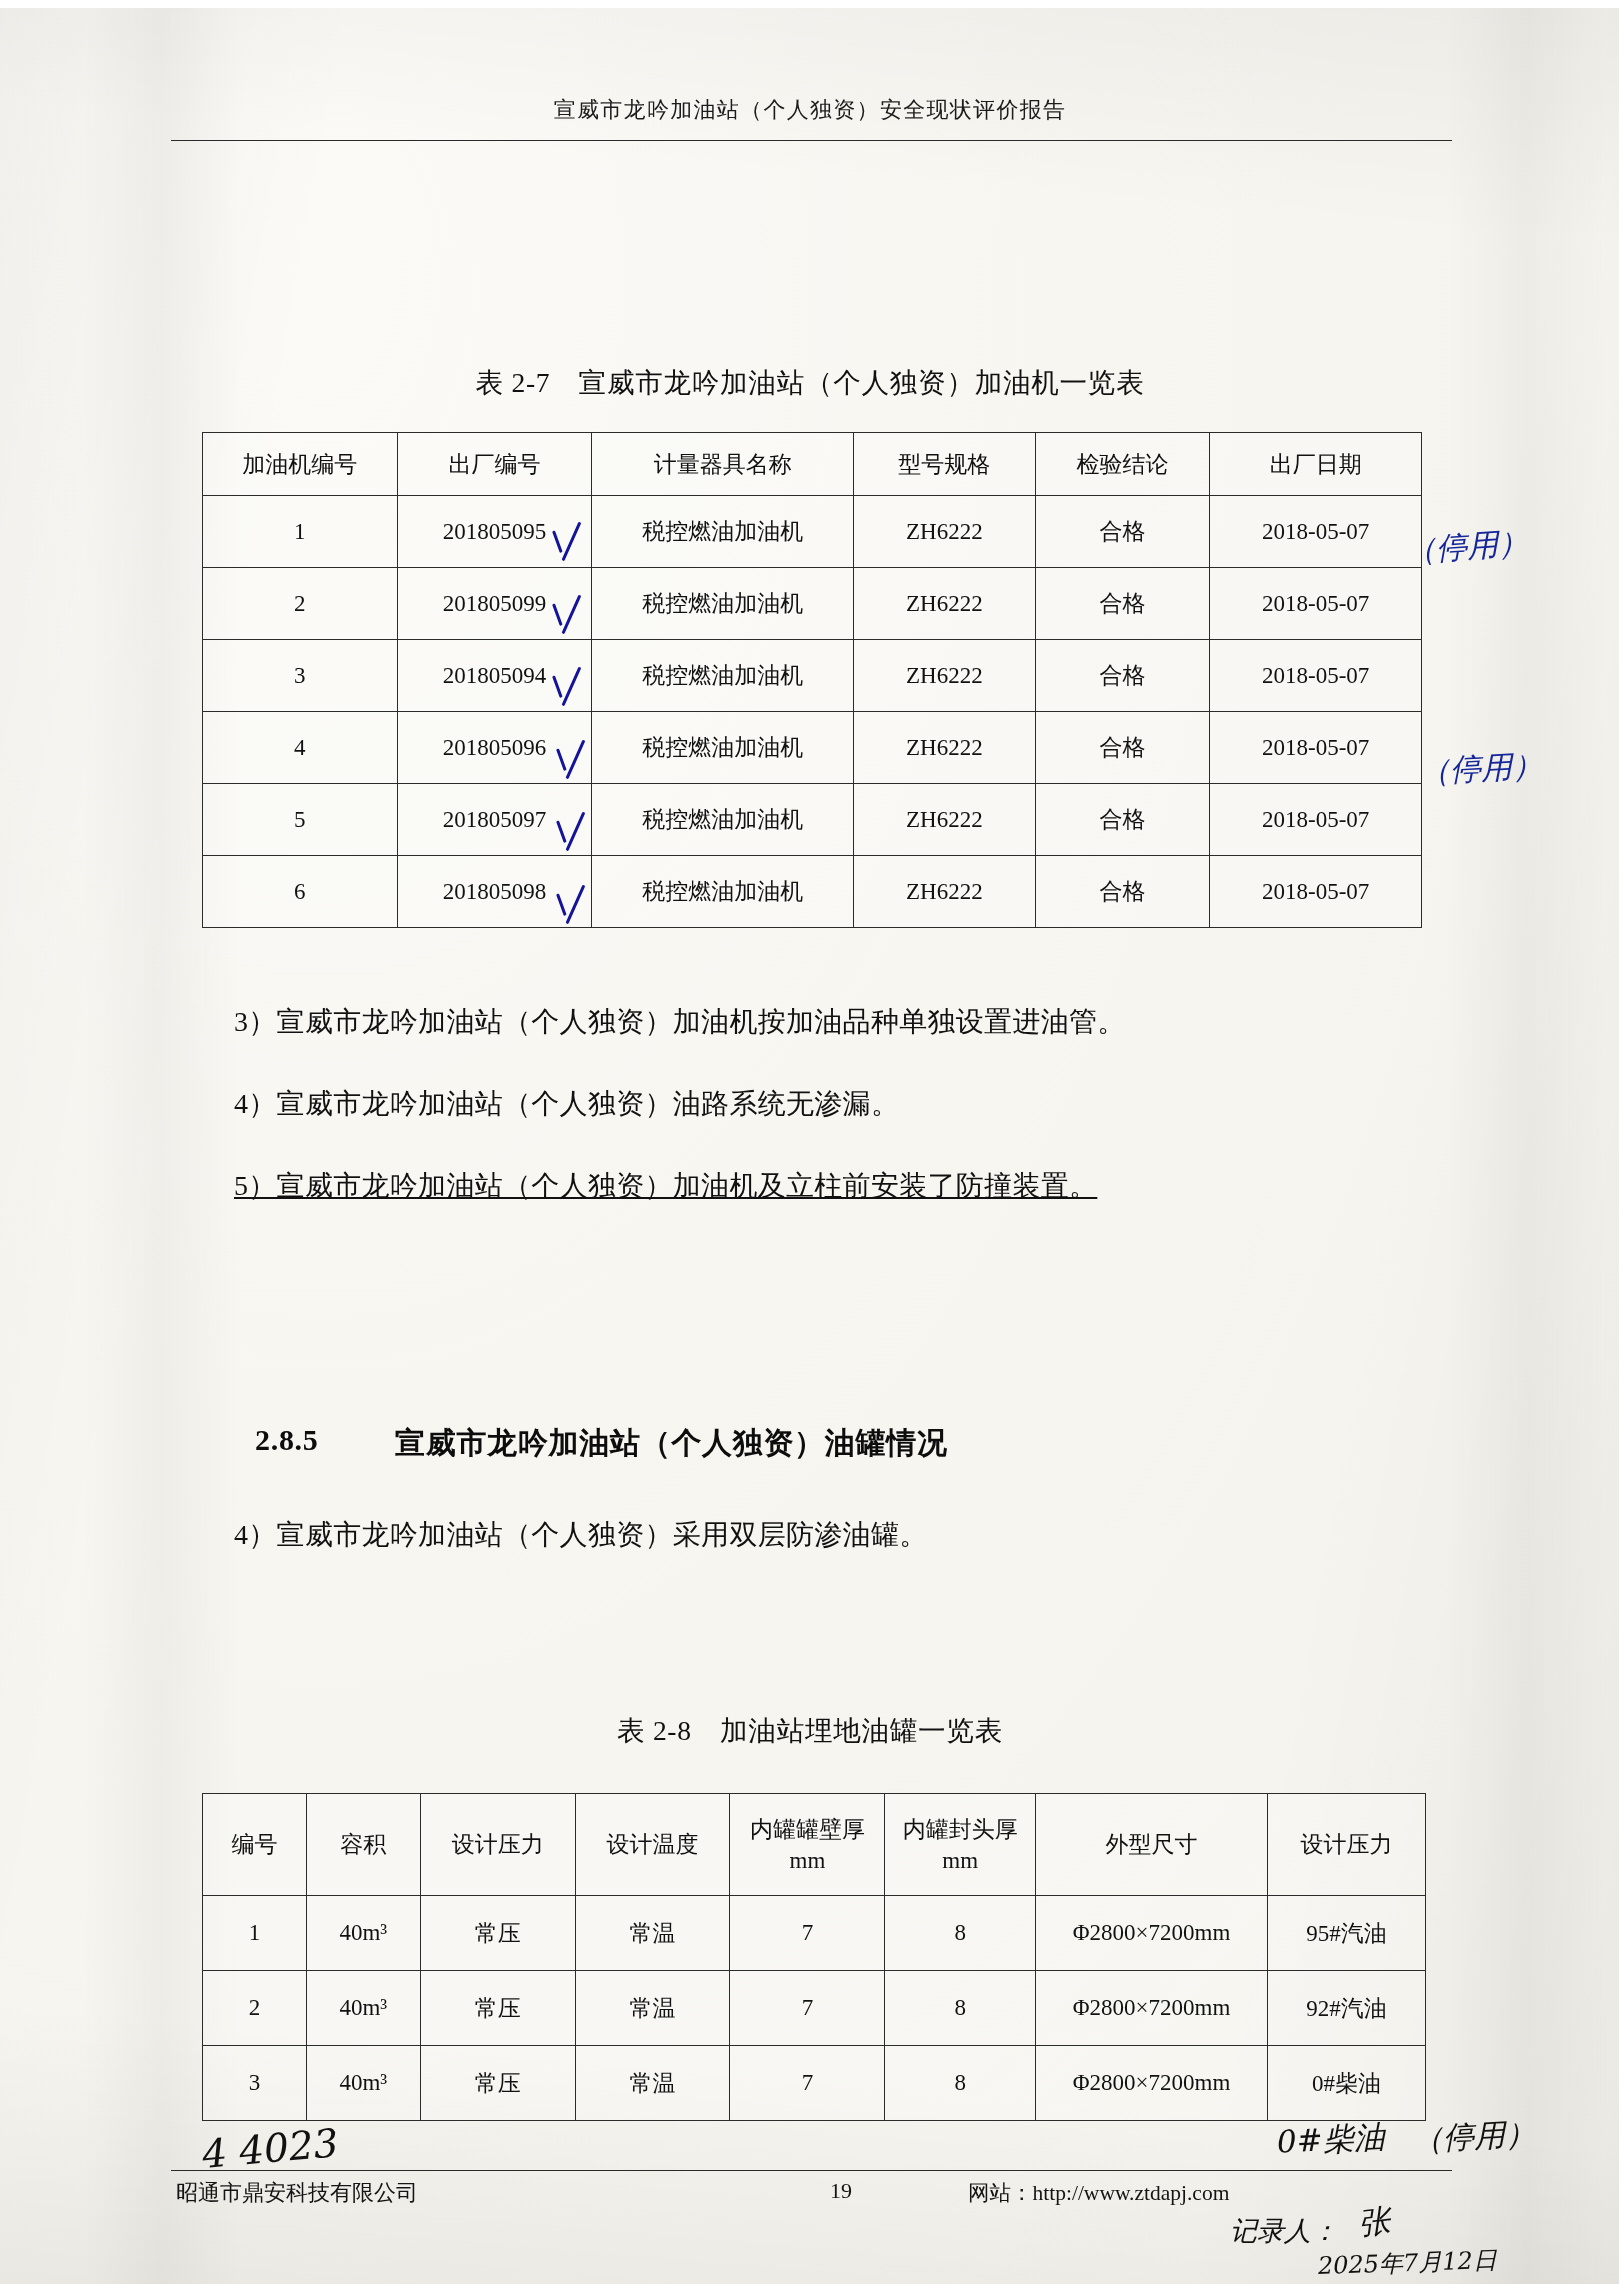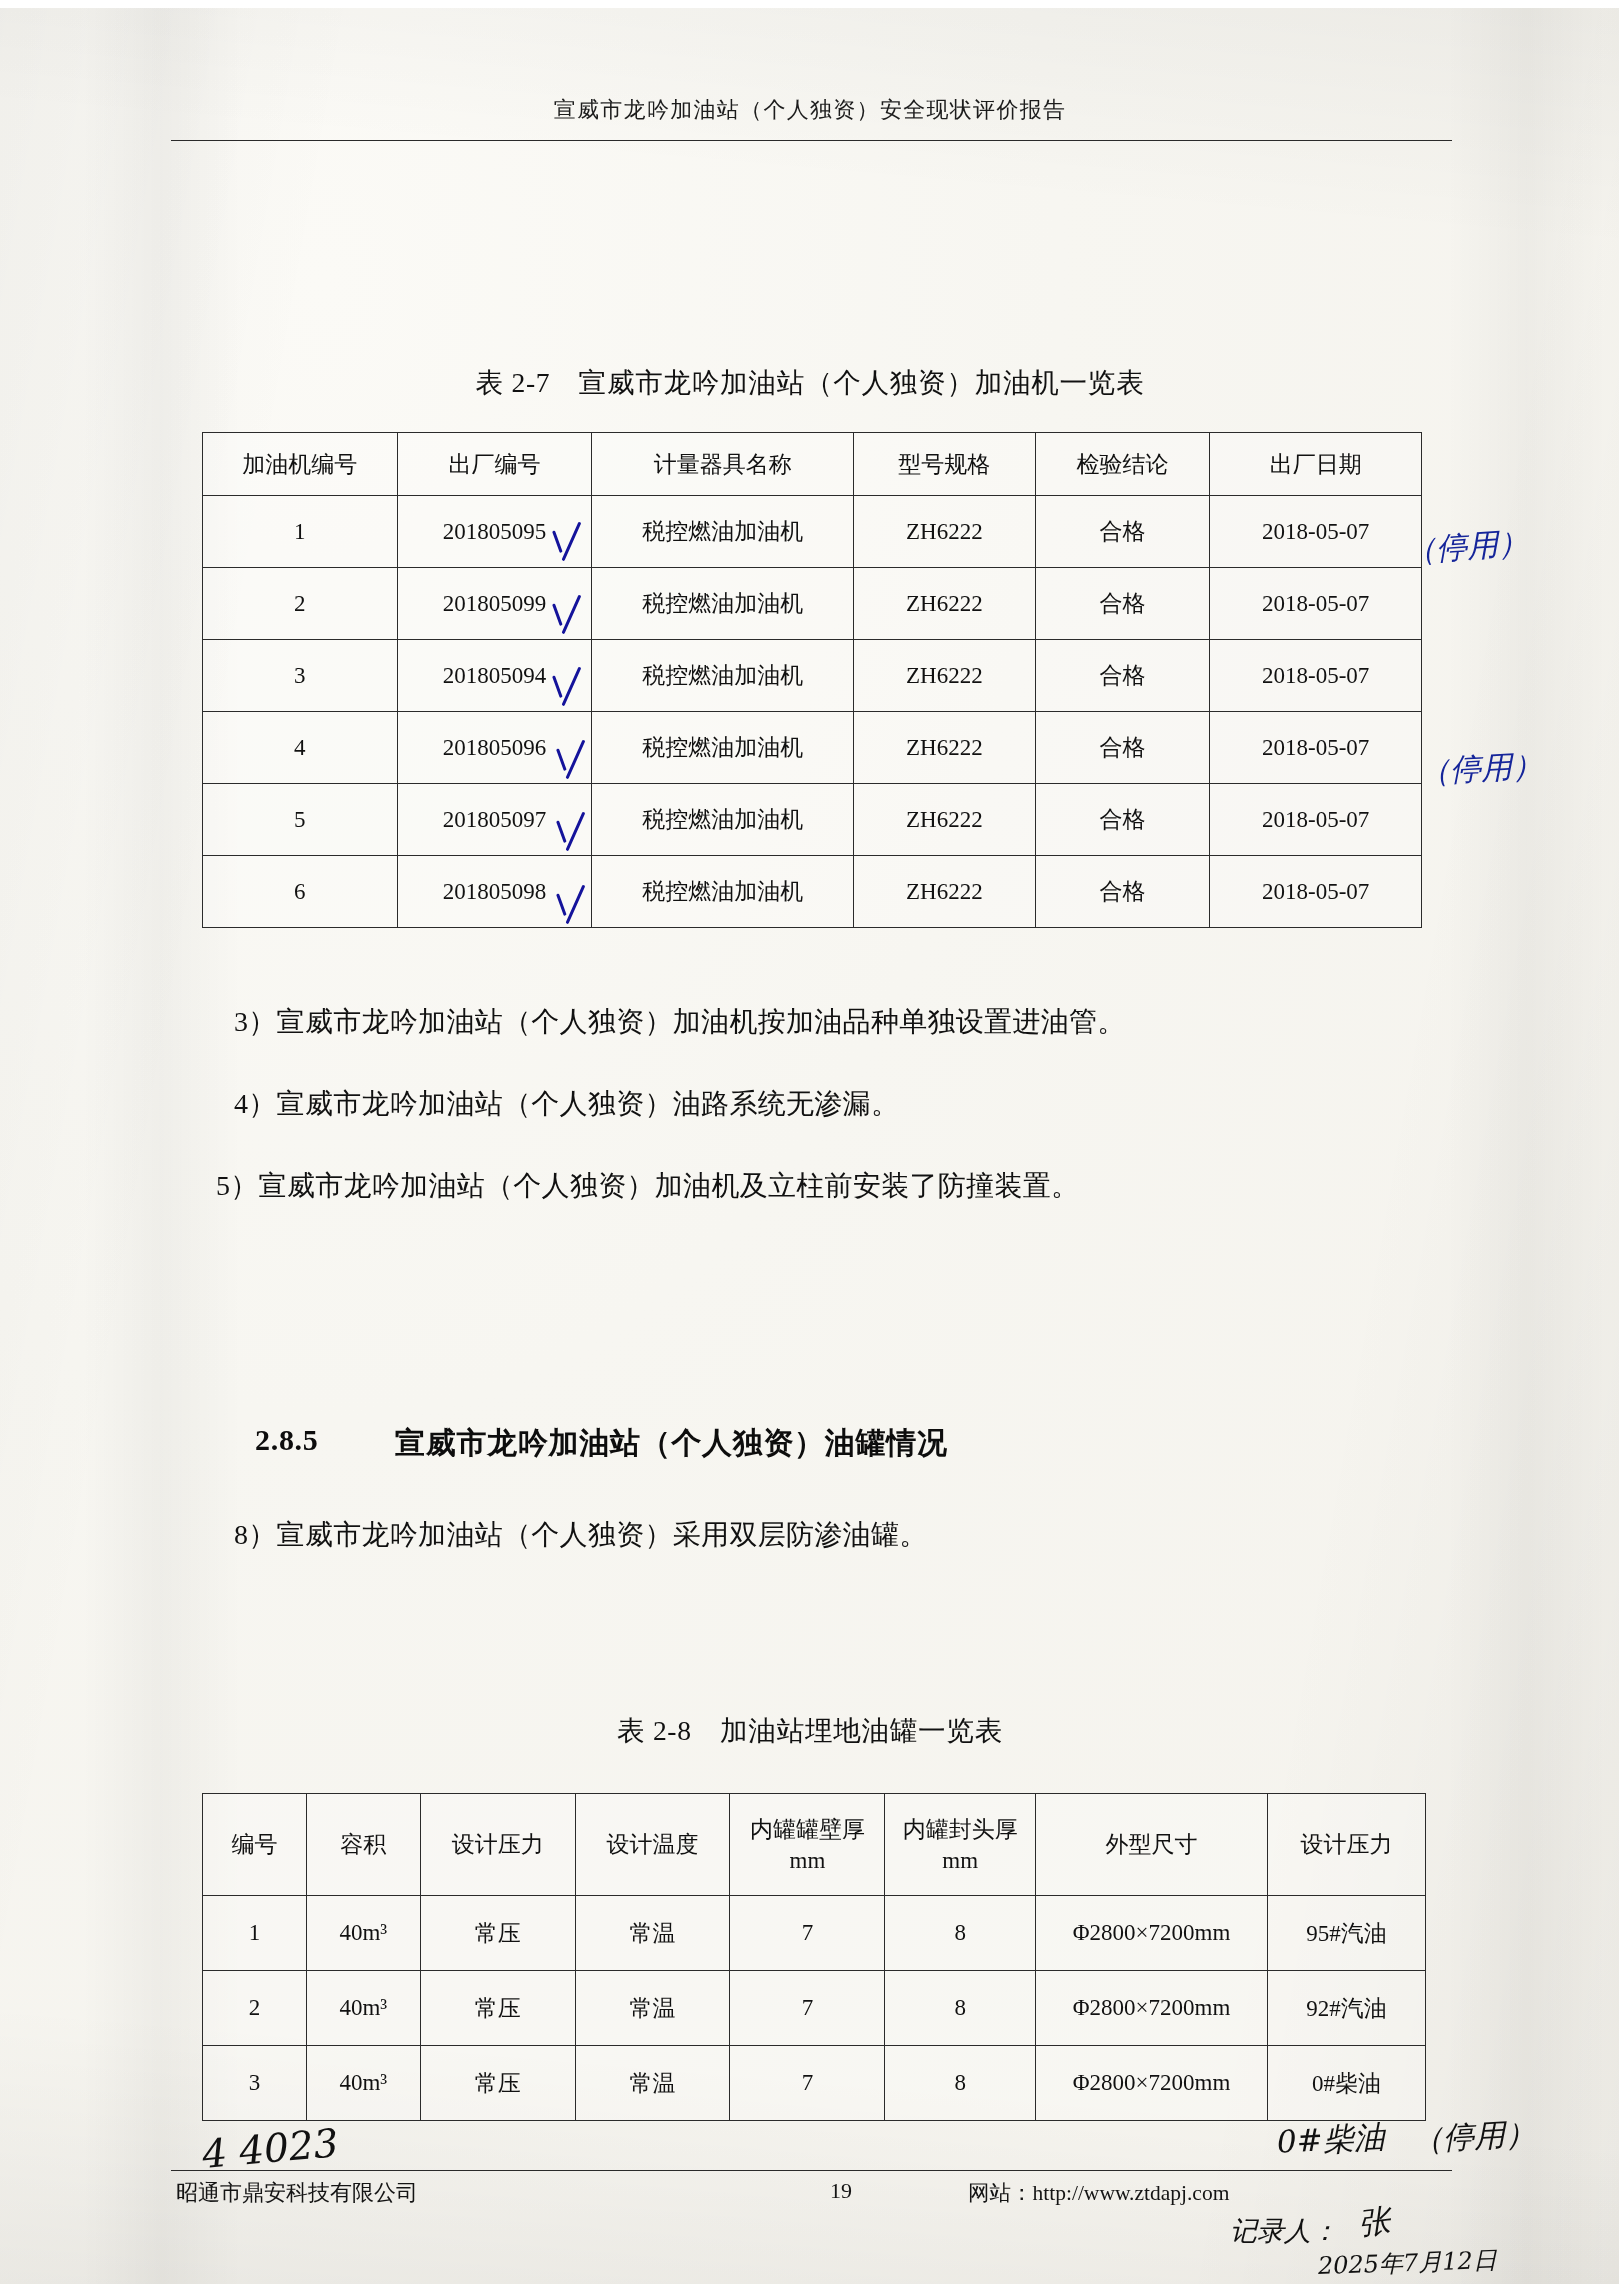--- a/index.html
+++ b/index.html
@@ -255,26 +255,26 @@
           <td>税控燃油加油机</td>
           <td>ZH6222</td>
           <td>合格</td>
           <td>2018-05-07</td>
         </tr>
       </tbody>
     </table>
 
     <div class="para indent" style="left:176px; top:988px; width:1264px;">3）宣威市龙吟加油站（个人独资）加油机按加油品种单独设置进油管。</div>
     <div class="para indent" style="left:176px; top:1070px; width:1264px;">4）宣威市龙吟加油站（个人独资）油路系统无渗漏。</div>
-    <div class="para indent" style="left:158px; top:1152px; width:1264px;">5）宣威市龙吟加油站（个人独资）加油机及立柱前安装了防撞装置。</div>
+    <div class="para indent" style="left:176px; top:1152px; width:1264px;text-decoration:underline;">5）宣威市龙吟加油站（个人独资）加油机及立柱前安装了防撞装置。</div>
 
     <div class="section-head" style="left:255px; top:1415px;">2.8.5</div>
     <div class="section-head" style="left:395px; top:1415px;">宣威市龙吟加油站（个人独资）油罐情况</div>
 
-    <div class="para indent" style="left:176px; top:1501px; width:1264px;">8）宣威市龙吟加油站（个人独资）采用双层防渗油罐。</div>
+    <div class="para indent" style="left:176px; top:1501px; width:1264px;">4）宣威市龙吟加油站（个人独资）采用双层防渗油罐。</div>
 
     <div class="tbl-caption" style="top:1704px;">表 2-8　加油站埋地油罐一览表</div>
 
     <table class="doc-table" id="table-2-8">
       <colgroup>
         <col style="width:104px">
           <col style="width:114px">
           <col style="width:155px">
           <col style="width:155px">
         <col style="width:155px">

